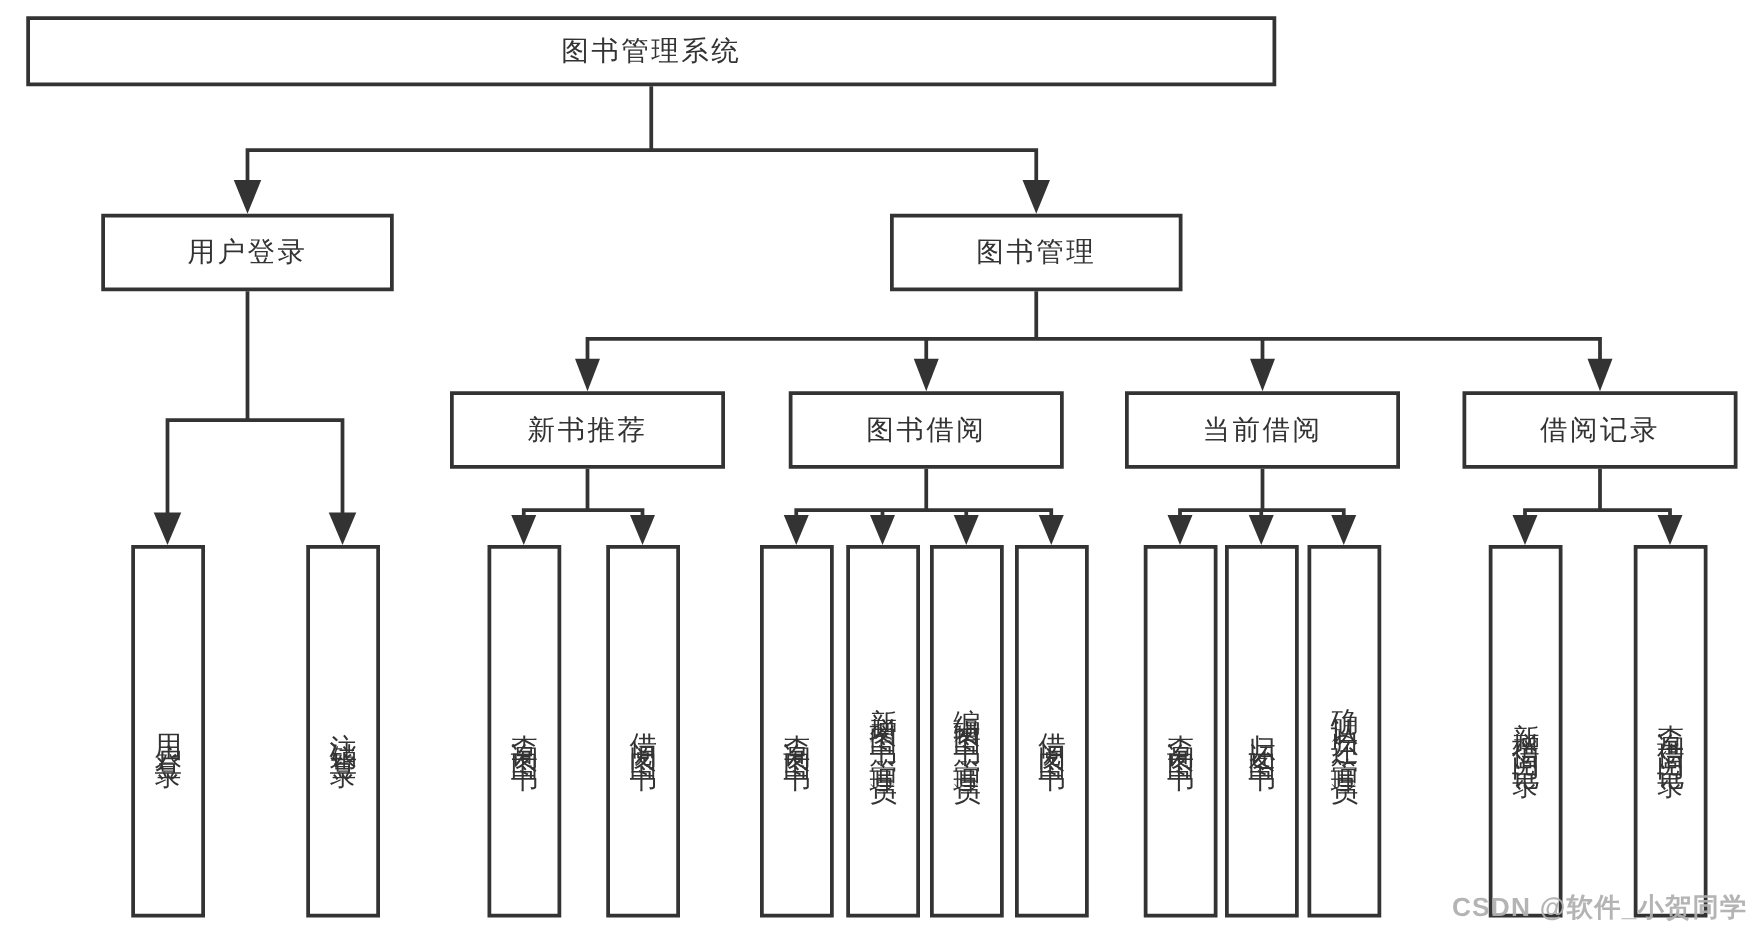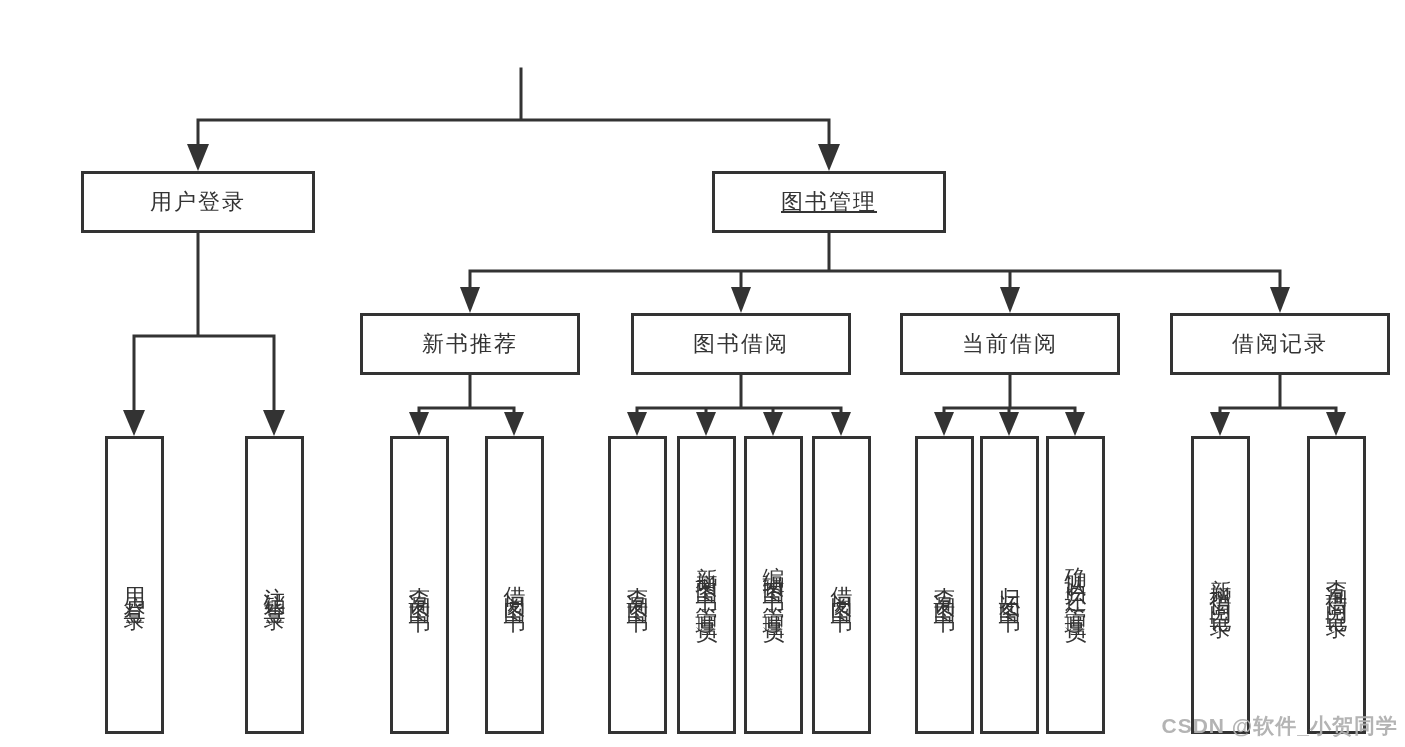--- a/index.html
+++ b/index.html
@@ -124,25 +124,28 @@
       <polygon points="999,412 1019,412 1009,436"></polygon>
       <polygon points="1065,412 1085,412 1075,436"></polygon>
     </g>
     <g>
       <path d="M1280 375 V408 M1220 408 H1336 M1220 408 V412 M1336 408 V412"></path>
       <polygon points="1210,412 1230,412 1220,436"></polygon>
       <polygon points="1326,412 1346,412 1336,436"></polygon>
     </g>
   </svg>
 
+  <div class="hbox" style="left:21px; top:13px; width:1000px; height:56px;">
+    <span>图书管理系统</span>
+  </div>
 
   <div class="hbox" style="left:81px; top:171px; width:234px; height:62px;">
     <span>用户登录</span>
   </div>
-  <div class="hbox" style="left:712px; top:171px; width:234px; height:62px;text-decoration:underline;">
+  <div class="hbox" style="left:712px; top:171px; width:234px; height:62px;">
     <span>图书管理</span>
   </div>
 
   <div class="hbox" style="left:360px; top:313px; width:220px; height:62px;">
     <span>新书推荐</span>
   </div>
   <div class="hbox" style="left:900px; top:313px; width:220px; height:62px;">
     <span>当前借阅</span>
   </div>
   <div class="hbox" style="left:631px; top:313px; width:220px; height:62px;">

